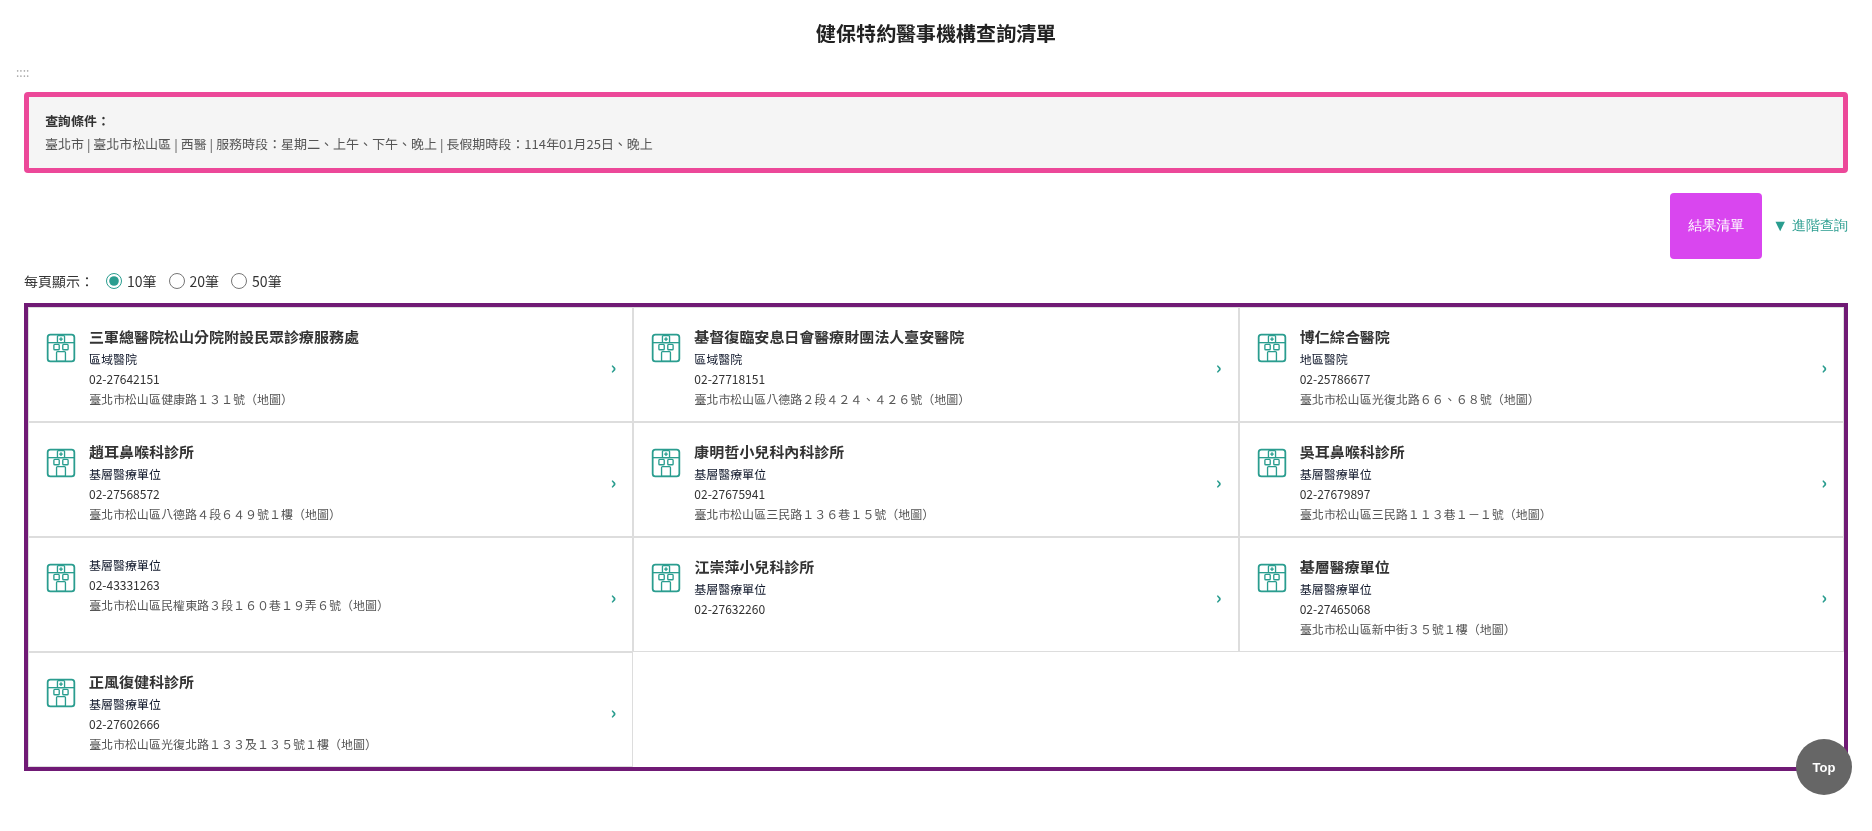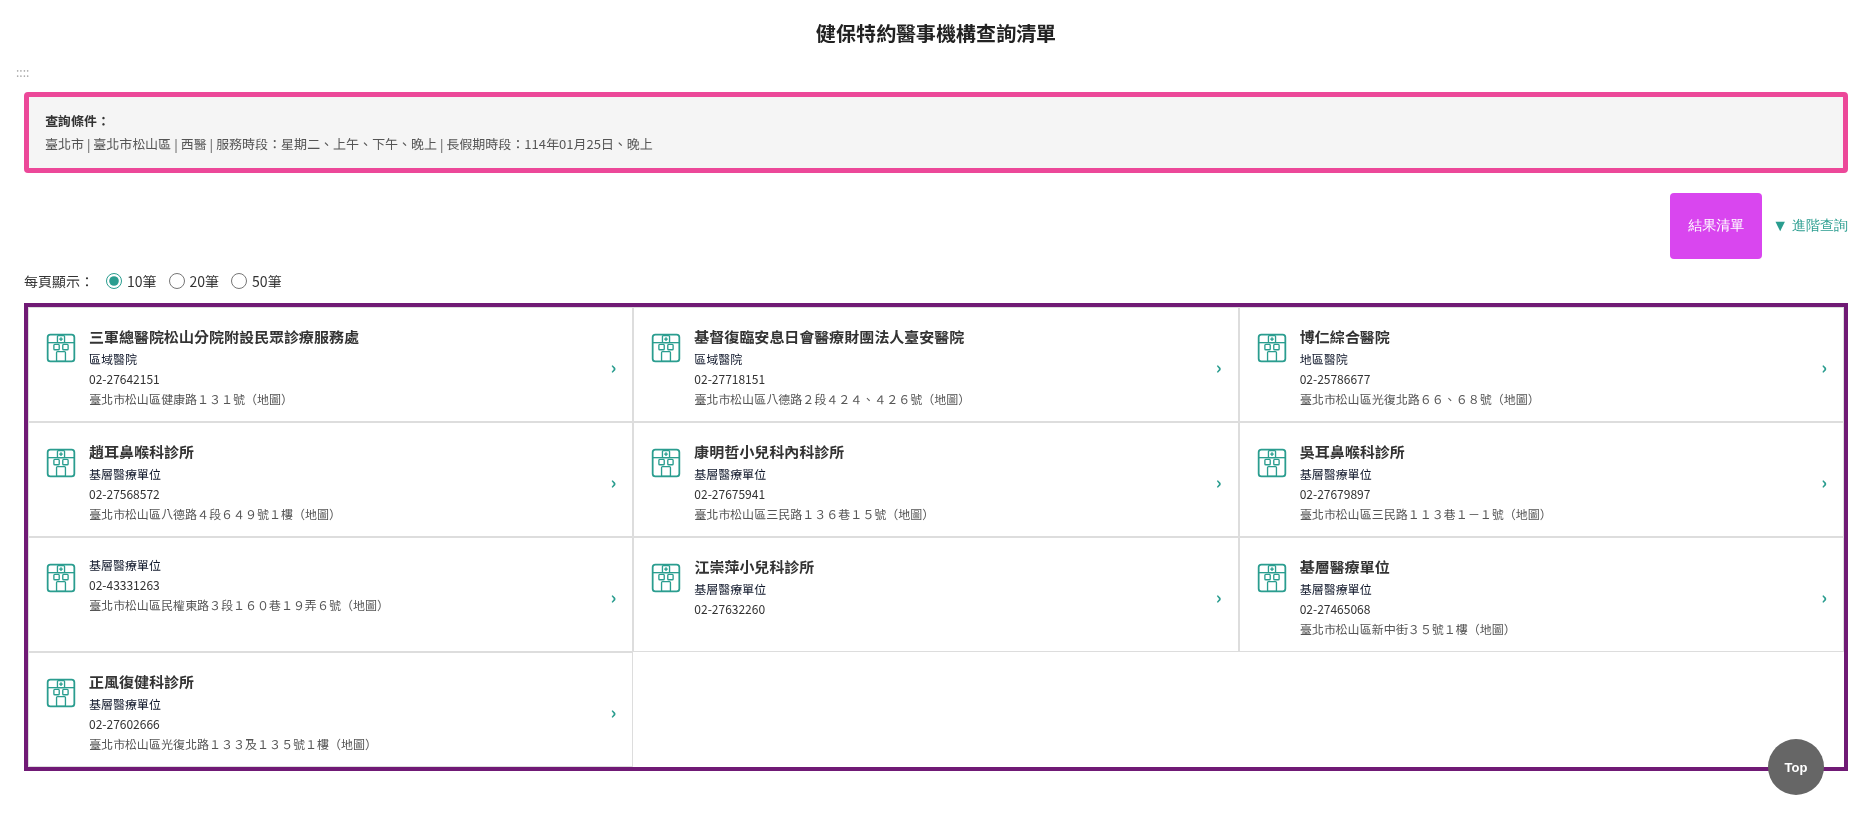--- a/index.html
+++ b/index.html
@@ -140,21 +140,21 @@
       color: #2a9d8f;
       font-size: 18px;
       display: flex;
       align-items: center;
       align-self: center;
       font-weight: bold;
     }
     .back-to-top {
       position: fixed;
       bottom: 36px;
-      right: 48px;
+      right: 20px;
       width: 56px;
       height: 56px;
       border-radius: 50%;
       background: #666;
       color: #fff;
       border: none;
       font-size: 13px;
       font-weight: bold;
       cursor: pointer;
       display: flex;

